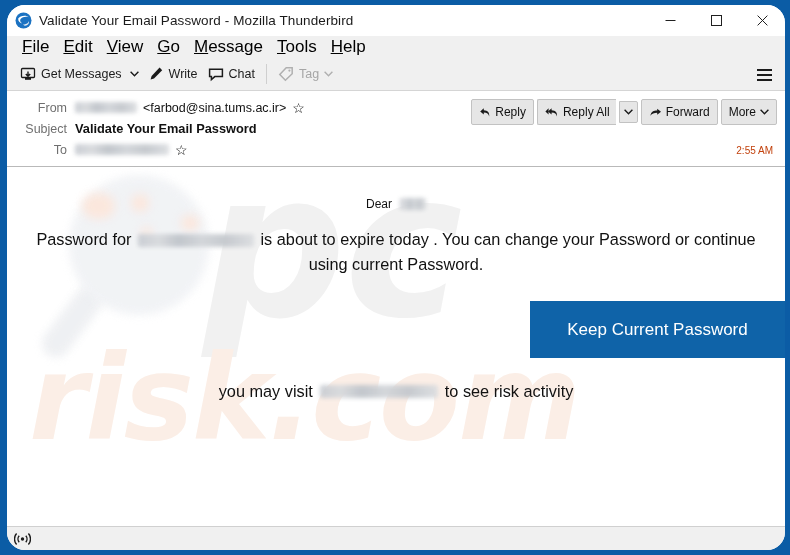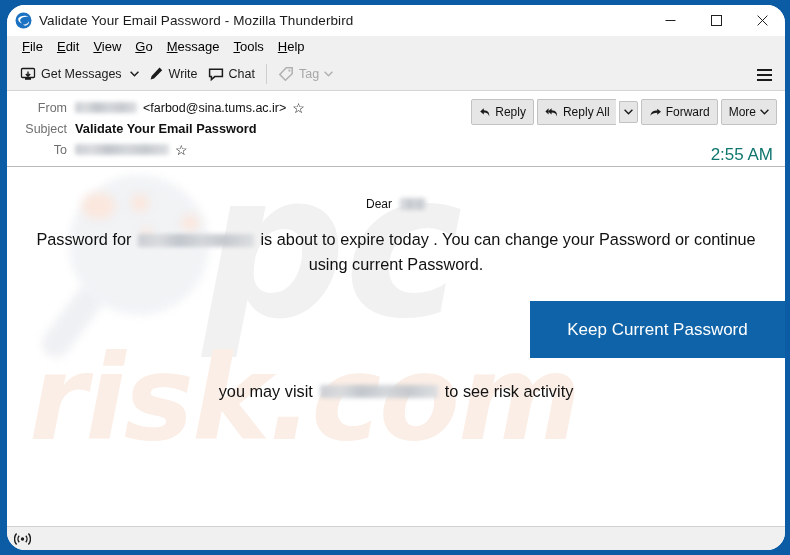--- a/index.html
+++ b/index.html
@@ -78,21 +78,21 @@
   .menubar {
     height: 22px;
     background: #f0f0f0;
     display: flex;
     align-items: center;
     padding-left: 8px;
     flex: 0 0 auto;
     border-bottom: 1px solid #f0f0f0;
   }
   .menu-item {
-    font-size: 13px;
+    font-size: 17px;
     color: #000;
     padding: 2px 7px 2px 7px;
     white-space: nowrap;
     cursor: default;
   }
   .menu-item u { text-decoration: underline; text-underline-offset: 1px;}
 
   
   .toolbar {
     height: 33px;
@@ -226,22 +226,22 @@
   .hbtn.caretonly {
     border-radius: 0 2px 2px 0;
     padding: 0 4px;
     border-left: 1px solid #c2c2c2;
   }
   .hbtn svg { display: block; }
   .time-stamp {
     position: absolute;
     right: 12px;
     top: 27px;
-    font-size: 17px;
-    color: #0f766e;
+    font-size: 10px;
+    color: #c2410c;
   }
 
   
   .msg-body {
     flex: 1 1 auto;
     position: relative;
     background: #ffffff;
     overflow: hidden;
   }
   .watermark {

